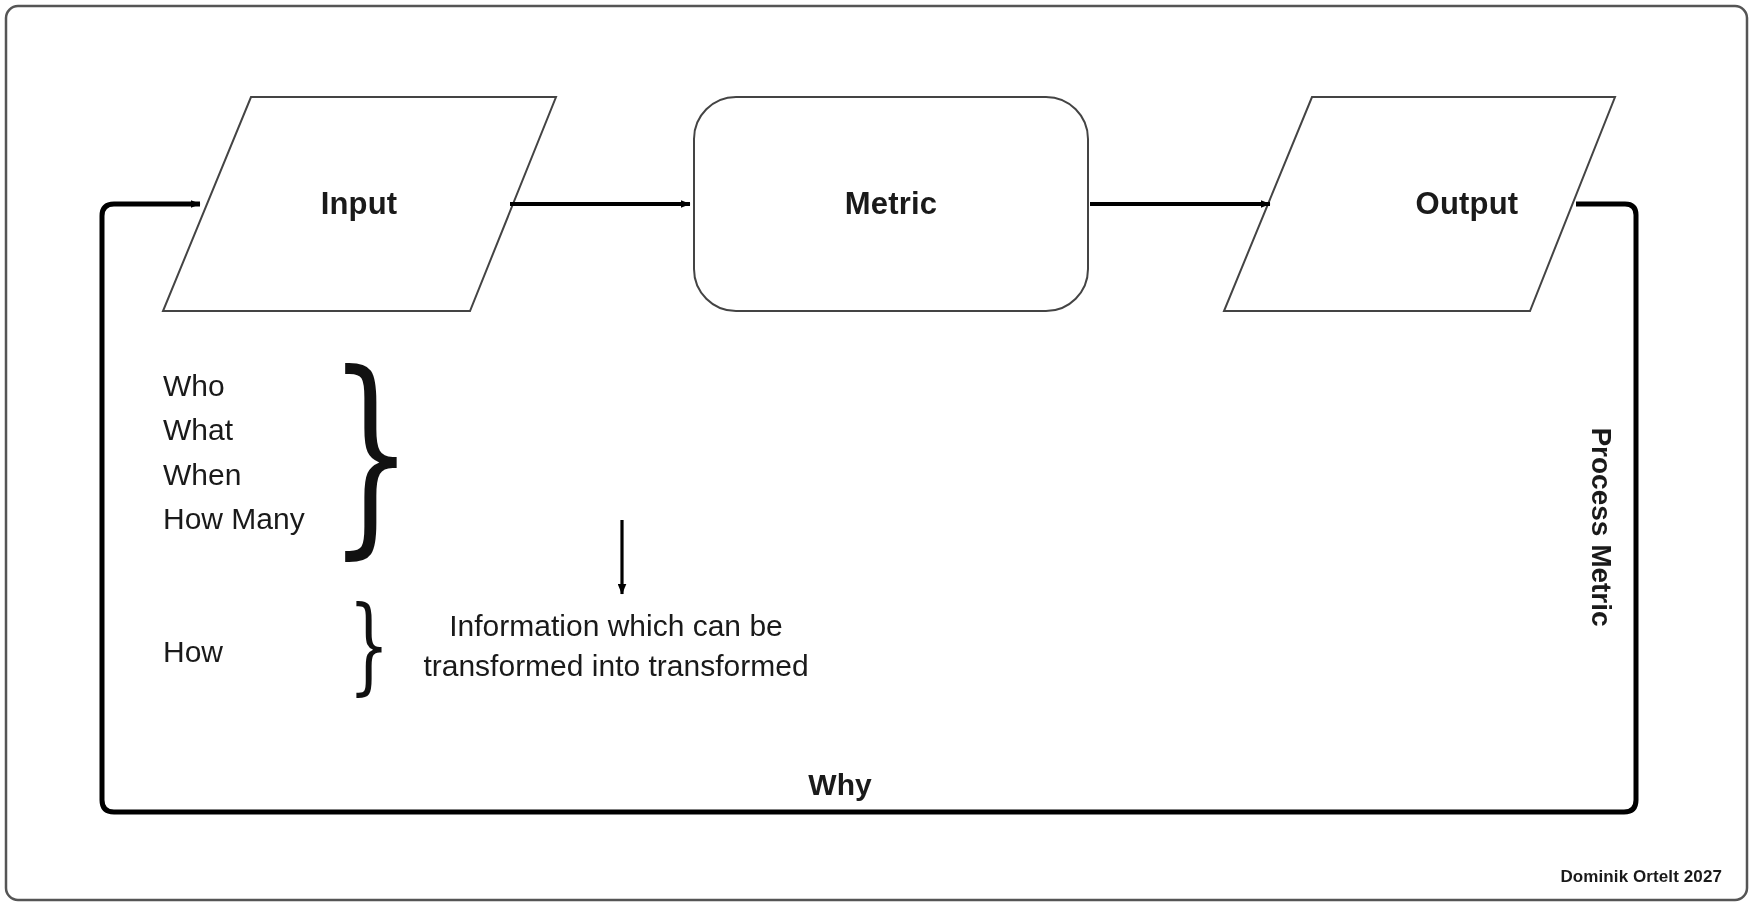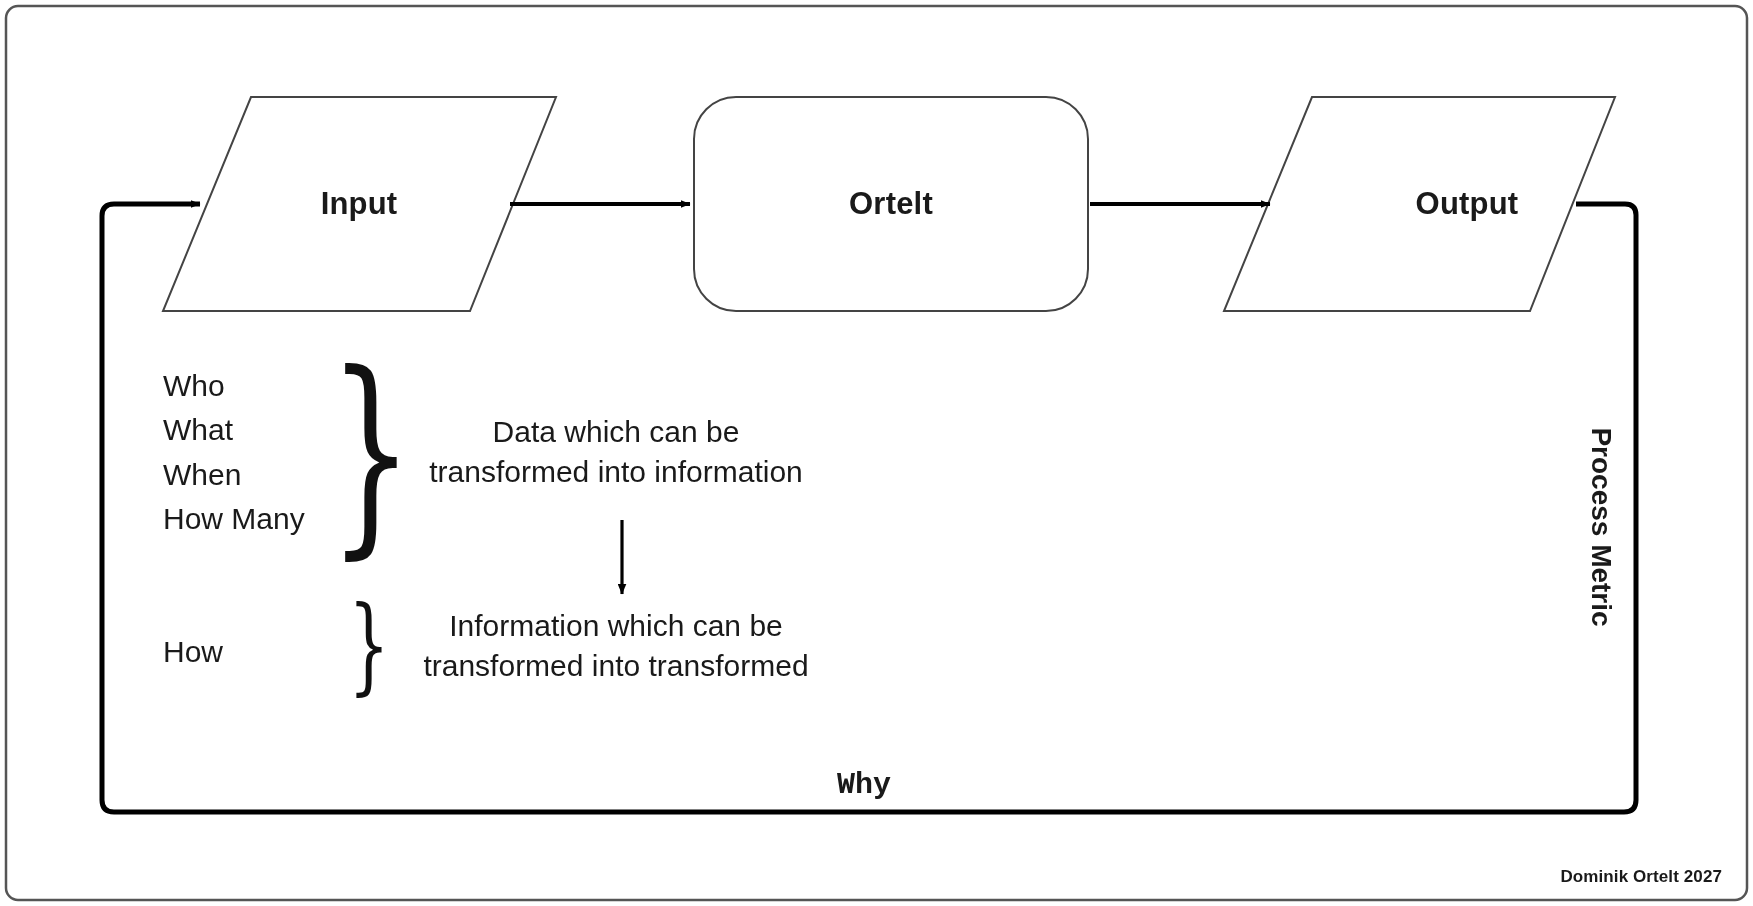--- a/index.html
+++ b/index.html
@@ -107,40 +107,38 @@
 
     <line x1="1090" y1="204" x2="1270" y2="204" stroke="#000000" stroke-width="4" marker-end="url(#arrowhead)"></line>
 
     <path d="M 1576,204 L 1625,204 Q 1636,204 1636,215 L 1636,800 Q 1636,812 1624,812
              L 114,812 Q 102,812 102,800 L 102,216 Q 102,204 114,204 L 200,204" fill="none" stroke="#000000" stroke-width="5" stroke-linecap="butt" marker-end="url(#arrowhead)"></path>
 
     <line x1="622" y1="520" x2="622" y2="594" stroke="#000000" stroke-width="3.2" marker-end="url(#arrowhead-thin)"></line>
   </svg>
 
   <div class="lbl node-label" style="left:359px; top:203px;">Input</div>
-  <div class="lbl node-label" style="left:891px; top:203px;">Ortelt</div>
+  <div class="lbl node-label" style="left:891px; top:203px;">Metric</div>
   <div class="lbl node-label" style="left:1467px; top:203px;">Output</div>
 
   <div class="lbl qword" style="left:163px; top:386px;">Who</div>
   <div class="lbl qword" style="left:163px; top:430px;">What</div>
   <div class="lbl qword" style="left:163px; top:475px;">When</div>
   <div class="lbl qword" style="left:163px; top:519px;">How Many</div>
 
   <div class="lbl brace" style="left:371px; top:452px; font-size:215px;">}</div>
 
-  <div class="lbl desc" style="left:616px; top:452px;">Data which can be
-transformed into information</div>
 
   <div class="lbl qword" style="left:163px; top:644px;margin-top:8px;">How</div>
 
   <div class="lbl brace" style="left:369px; top:645px; font-size:105px;">}</div>
 
   <div class="lbl desc" style="left:616px; top:646px;">Information which can be
 transformed into transformed</div>
 
-  <div class="lbl why-label" style="left:864px; top:785px;font-family:Liberation Mono, monospace;">Why</div>
+  <div class="lbl why-label" style="left:840px; top:785px;">Why</div>
 
 
   <div class="lbl metric-label" style="left:1601px; top:527px;">Process Metric</div>
 
   <div class="lbl credit" style="left:1722px; top:876px;">Dominik Ortelt 2027</div>
 
 </div>
 
 </body></html>

